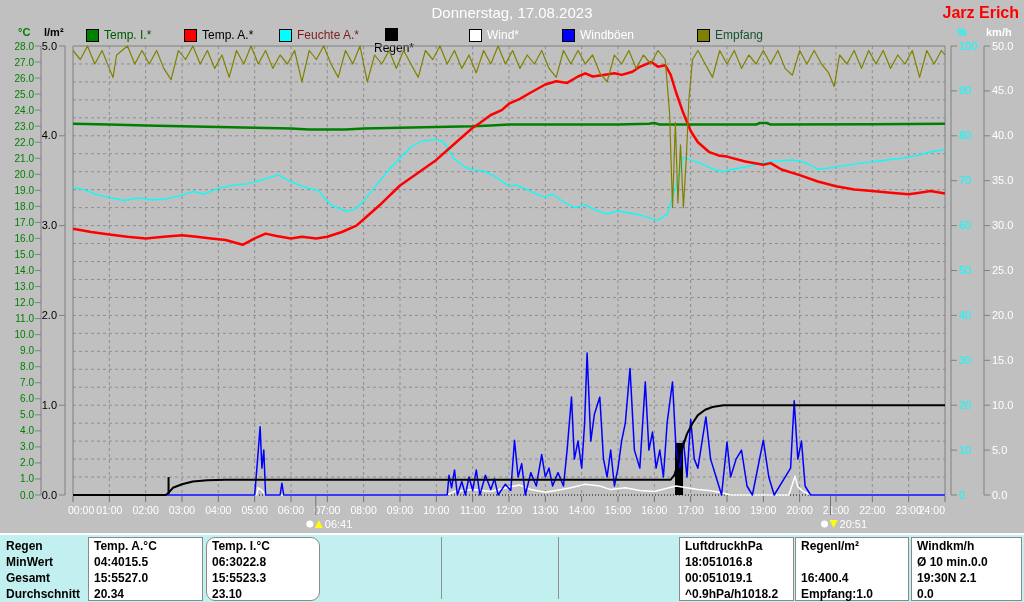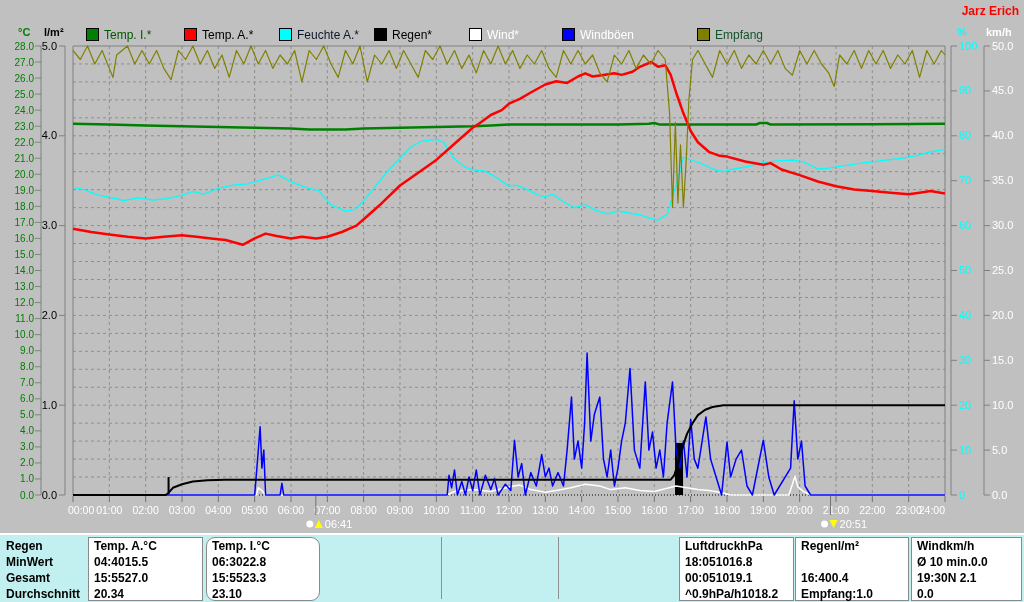--- a/index.html
+++ b/index.html
@@ -1,57 +1,58 @@
 <!DOCTYPE html>
 <html><head>
 <meta charset="utf-8">
 <style>
   html,body{margin:0;padding:0;background:#c0c0c0;}
   #root{position:relative;width:1024px;height:602px;background:#c0c0c0;overflow:hidden;
         font-family:"Liberation Sans",sans-serif;}
   .abs{position:absolute;}
   #title{top:4px;left:0;width:1024px;text-align:center;color:#ffffff;font-size:15px;}
-  #station{top:4px;right:5px;color:#ff0000;font-size:12px;font-weight:bold;}
+  #station{top:4px;right:5px;color:#ff0000;font-size:16px;font-weight:bold;}
   .axtitle{top:26px;font-size:11px;font-weight:bold;}
-  #legend .item{position:absolute;top:28px;height:14px;display:flex;align-items:flex-start;font-size:12px;}
+  #legend .item{position:absolute;top:28px;height:14px;display:flex;align-items:center;font-size:12px;}
   #legend .sq{width:11px;height:11px;border:1px solid #000;margin-right:5px;flex:none;}
   #chart{position:absolute;top:0;left:0;}
   #btable{top:533px;left:0;width:1024px;height:69px;background:#c2f0f0;border-top:2px solid #ffffff;
           font-size:12px;font-weight:bold;color:#000;}
   #rowlabels{position:absolute;left:6px;top:3px;width:80px;}
   #rowlabels div{height:16px;line-height:16px;}
   .cell{position:absolute;top:2px;height:60px;background:#ffffff;border:1px solid #8a8a8a;padding:1px 5px;}
   .cell .r{display:flex;justify-content:flex-start;height:16px;line-height:15px;}
   .divline{position:absolute;top:2px;height:62px;width:1px;background:#909090;}
 </style>
 </head>
 <body>
 
 <div id="root">
+  <div id="title" class="abs">Donnerstag, 17.08.2023</div>
   <div id="station" class="abs">Jarz Erich</div>
 
   <div class="abs axtitle" style="left:18px;color:#008000;">°C</div>
   <div class="abs axtitle" style="left:44px;color:#000000;">l/m²</div>
   <div class="abs axtitle" style="left:957px;color:#00ffff;">%</div>
   <div class="abs axtitle" style="left:986px;color:#ffffff;">km/h</div>
 
   <div id="legend">
       <div class="item" style="left: 86px; color: rgb(0, 90, 0);">
         <span class="sq" style="background: rgb(0, 128, 0);"></span>
         <span>Temp. I.*</span>
       </div>
       <div class="item" style="left: 184px; color: rgb(0, 0, 0);">
         <span class="sq" style="background: rgb(255, 0, 0);"></span>
         <span>Temp. A.*</span>
       </div>
-      <div class="item" style="left: 279px; color: #0f172a;">
+      <div class="item" style="left: 279px; color: #7f1d1d;">
         <span class="sq" style="background: rgb(0, 255, 255);"></span>
         <span>Feuchte A.*</span>
       </div>
-      <div class="item" style="left: 374px; color: rgb(0, 0, 0);">
+      <div class="item" style="left: 374px; color: rgb(0, 0, 0); flex-direction: column;">
         <span class="sq" style="background: rgb(0, 0, 0);"></span>
         <span>Regen*</span>
       </div>
       <div class="item" style="left: 469px; color: rgb(255, 255, 255);">
         <span class="sq" style="background: rgb(255, 255, 255);"></span>
         <span>Wind*</span>
       </div>
       <div class="item" style="left: 562px; color: rgb(255, 255, 255);">
         <span class="sq" style="background: rgb(0, 0, 255);"></span>
         <span>Windböen</span>

